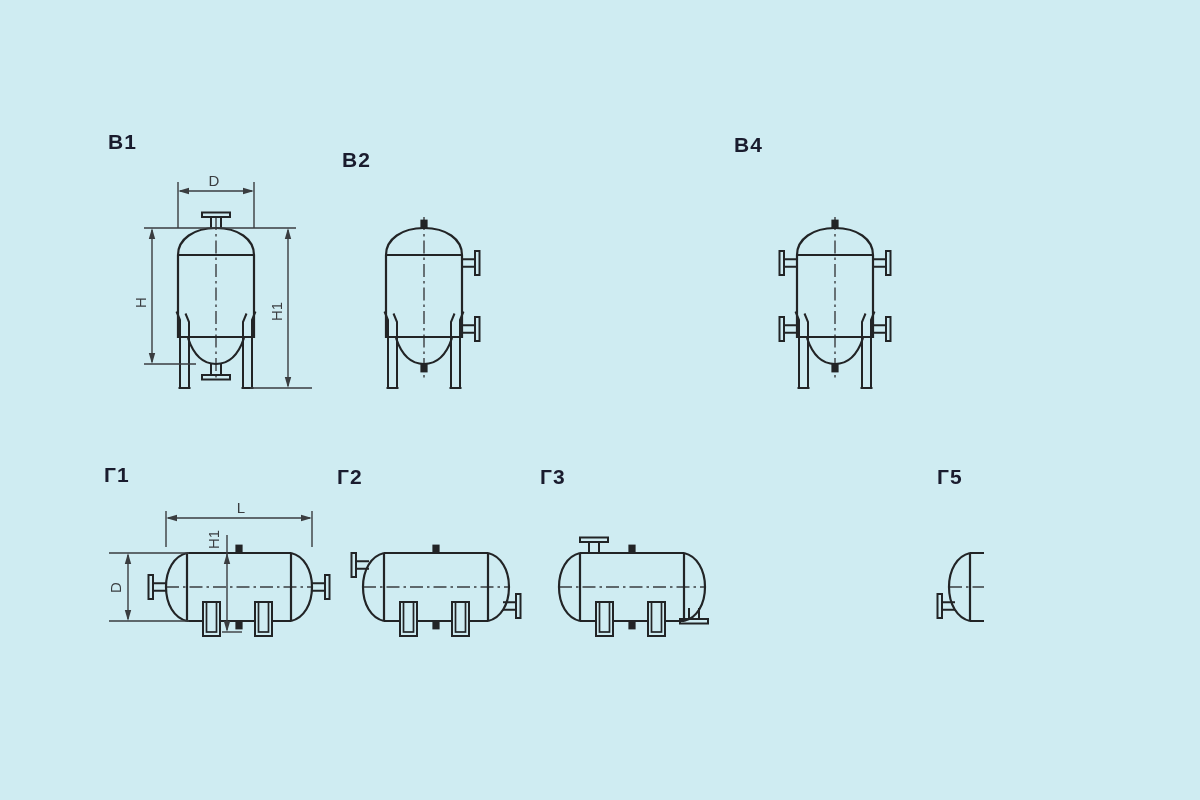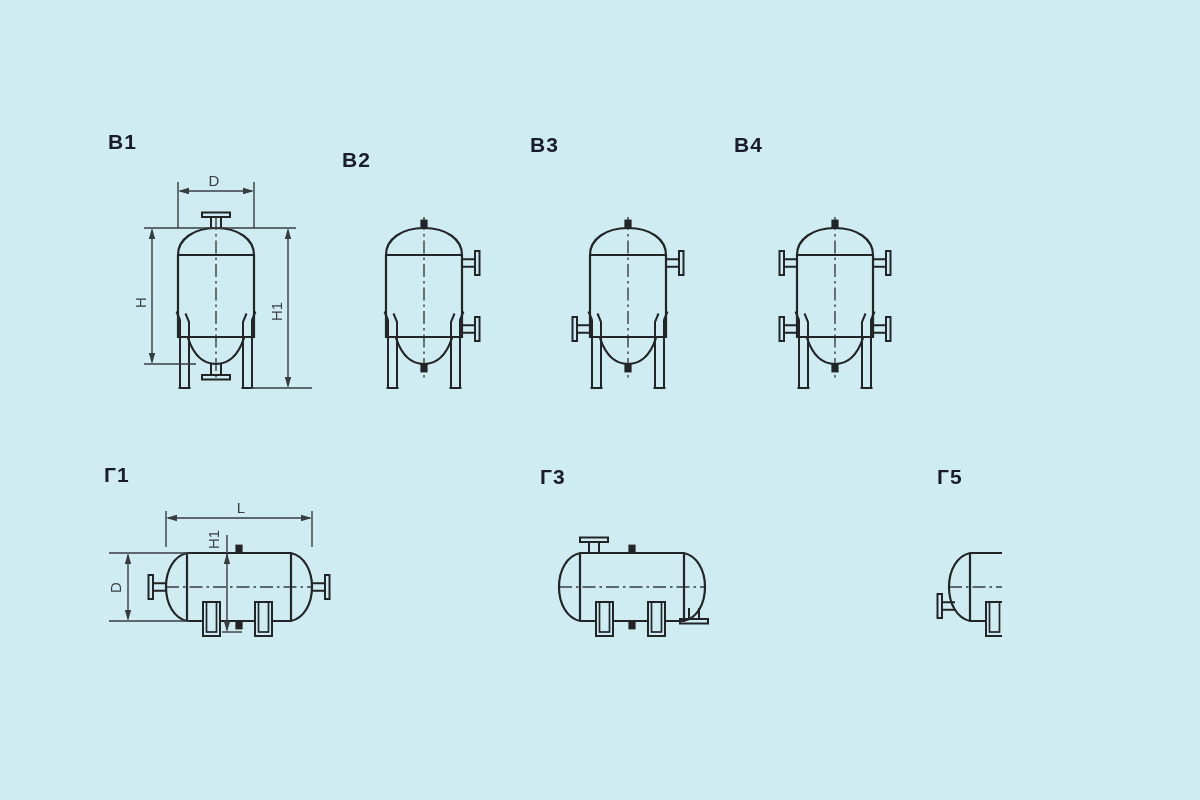--- a/index.html
+++ b/index.html
@@ -3,21 +3,21 @@
 <meta charset="utf-8">
 <style>
   :root{
     --bg:#cfecf2;
     --line:#222426;
     --dim:#3a3d40;
     --label:#1a1c2e;
   }
   html,body{margin:0;padding:0;}
   body{background:var(--bg);font-family:"Liberation Sans",sans-serif;}
-  #stage{position:relative;width:984px;height:800px;background:var(--bg);overflow:hidden;padding-left:18px;}
+  #stage{position:relative;width:984px;height:800px;background:var(--bg);overflow:hidden;}
   .fig{position:absolute;}
   .fig-label{
     position:absolute;
     font-weight:bold;
     font-size:21px;
     letter-spacing:1px;
     color:var(--label);
   }
   .fig svg{position:absolute;overflow:visible;}
   
@@ -122,30 +122,20 @@
     <div class="fig-label" style="left:2px;top:22px">В2</div>
     <svg style="left:4px;top:89px" width="160" height="180" viewBox="0 0 160 180">
       <use href="#vtank"></use>
       <use href="#stub" transform="translate(80,13.2)"></use>
       <use href="#stub" transform="translate(80,148.8) scale(1,-1)"></use>
       <use href="#flg-side" transform="translate(118,48)"></use>
       <use href="#flg-side" transform="translate(118,114)"></use>
     </svg>
   </div>
 
-  <div class="fig" style="left:528px;top:128px;width:170px;height:275px">
-    <div class="fig-label" style="left:2px;top:5px">В3</div>
-    <svg style="left:20px;top:87px" width="160" height="180" viewBox="0 0 160 180">
-      <use href="#vtank"></use>
-      <use href="#stub" transform="translate(80,13.2)"></use>
-      <use href="#stub" transform="translate(80,148.8) scale(1,-1)"></use>
-      <use href="#flg-side" transform="translate(118,48)"></use>
-      <use href="#flg-side" transform="translate(42,114) scale(-1,1)"></use>
-    </svg>
-  </div>
 
   <div class="fig" style="left:732px;top:128px;width:170px;height:275px">
     <div class="fig-label" style="left:2px;top:5px">В4</div>
     <svg style="left:23px;top:87px" width="160" height="180" viewBox="0 0 160 180">
       <use href="#vtank"></use>
       <use href="#stub" transform="translate(80,13.2)"></use>
       <use href="#stub" transform="translate(80,148.8) scale(1,-1)"></use>
       <use href="#flg-side" transform="translate(118,48)"></use>
       <use href="#flg-side" transform="translate(42,48) scale(-1,1)"></use>
       <use href="#flg-side" transform="translate(118,114)"></use>
@@ -176,20 +166,28 @@
 
         <path class="dim" d="M8,64 H88 M8,132 H88"></path>
         <path class="dim" d="M27,66 V130"></path>
         <use href="#arr" transform="translate(27,64) rotate(-90)"></use>
         <use href="#arr" transform="translate(27,132) rotate(90)"></use>
         <text class="dimtext" transform="translate(20,104) rotate(-90)">D</text>
       </g>
     </svg>
   </div>
 
+  <div class="fig" style="left:335px;top:460px;width:195px;height:190px">
+    <div class="fig-label" style="left:2px;top:5px">Г2</div>
+    <svg style="left:6px;top:75px" width="190" height="110" viewBox="0 0 190 110">
+      <use href="#htank" transform="translate(19,10)"></use>
+      <use href="#flg-side" transform="translate(28,30) scale(-1,1)"></use>
+      <use href="#flg-side" transform="translate(162,71)"></use>
+    </svg>
+  </div>
 
   <div class="fig" style="left:537px;top:460px;width:195px;height:190px">
     <div class="fig-label" style="left:3px;top:5px">Г3</div>
     <svg style="left:0;top:75px" width="190" height="110" viewBox="0 0 190 110">
       <use href="#htank" transform="translate(19,10)"></use>
       <use href="#flg-up" transform="translate(57,18)"></use>
       <use href="#flg-up" transform="translate(157,73) scale(1,-1)"></use>
     </svg>
   </div>
 

